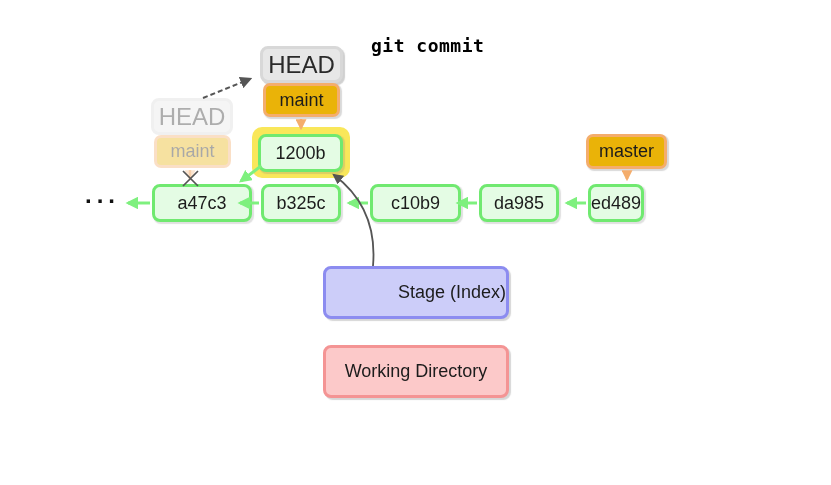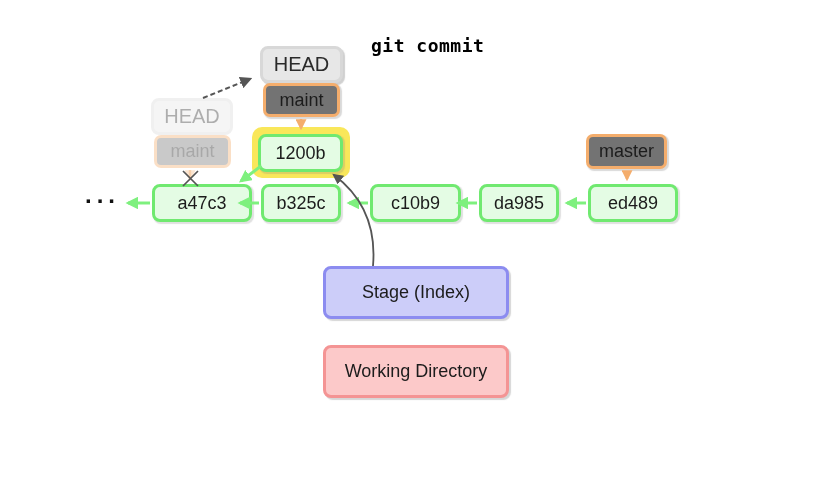--- a/index.html
+++ b/index.html
@@ -13,26 +13,26 @@
   .box{
     position:absolute;
     box-sizing:border-box;
     border:3px solid;
     border-radius:8px;
     display:flex;align-items:center;justify-content:center;
     font-size:18px;color:#1c1c1c;
     z-index:2;
   }
   .green{background:#e4fce4;border-color:#70e970;box-shadow:1.5px 1.5px 1px rgba(130,130,130,0.25);}
-  .orange{background:#737373;border-color:#f4ad6c;box-shadow:1.5px 1.5px 1px rgba(130,130,130,0.3);}
+  .orange{background:#eab308;border-color:#f4ad6c;box-shadow:1.5px 1.5px 1px rgba(130,130,130,0.3);}
   .gray{background:#e7e7e7;border-color:#d8d8d8;box-shadow:2px 2px 1px rgba(120,120,120,0.35);}
-  .purple{background:#cccdf9;border-color:#8c8cf0;box-shadow:2px 2px 1px rgba(120,120,120,0.3);}
+  .purple{background:#cccdf9;border-color:#8c8cf0;box-shadow:2px 2px 1px rgba(120,120,120,0.3);justify-content:flex-end;}
   .pink{background:#fcc9c9;border-color:#f49494;box-shadow:2px 2px 1px rgba(120,120,120,0.3);}
   .faded{opacity:0.38;box-shadow:none;}
-  .head-box{font-size:20px;color:#2a2a2a;}
+  .head-box{font-size:24px;color:#2a2a2a;}
   .highlight{
     position:absolute;
     background:#f9e75a;
     border-radius:10px;
     z-index:1;
   }
   #title{
     position:absolute;left:371px;top:35px;
     font-family:"DejaVu Sans Mono", monospace;
     font-weight:bold;font-size:18px;color:#000;
@@ -53,21 +53,21 @@
   #faded-maint  {left:154px;top:135px;width:77px;height:33px;border-radius:7px;}
   #head         {left:260px;top:46px;width:83px;height:37px;}
   #maint        {left:263px;top:83px;width:77px;height:34px;border-radius:7px;}
   #yellow-hl    {left:252px;top:127px;width:98px;height:51px;}
   #commit-1800b {left:258px;top:134px;width:85px;height:38px;}
   #master       {left:586px;top:134px;width:81px;height:35px;border-radius:7px;}
   #commit-a47c3 {left:152px;top:184px;width:100px;height:38px;}
   #commit-b325c {left:261px;top:184px;width:80px;height:38px;}
   #commit-c10b9 {left:370px;top:184px;width:91px;height:38px;}
   #commit-da985 {left:479px;top:184px;width:80px;height:38px;justify-content:center;}
-  #commit-ed489 {left:588px;top:184px;width:90px;height:38px;}
+  #commit-ed489 {left:588px;top:184px;width:56px;height:38px;}
   #stage        {left:323px;top:266px;width:186px;height:53px;}
   #working      {left:323px;top:345px;width:186px;height:53px;}
 </style>
 </head>
 <body>
 
 <div id="canvas">
 
   <div id="title">git commit</div>
 

